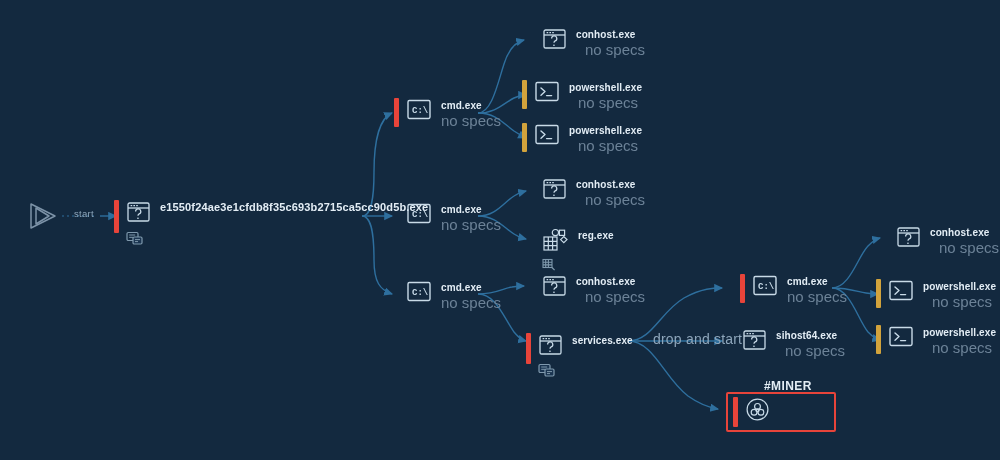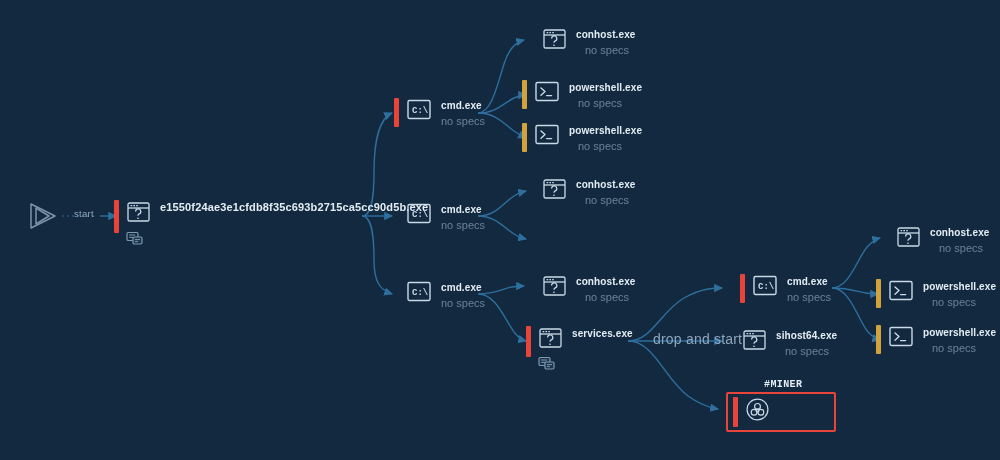--- a/index.html
+++ b/index.html
@@ -18,29 +18,28 @@
   .bar.red{background:#e8443a;}
   .bar.amber{background:#d2a33c;}
   .bar.hidden{background:transparent;}
   .icon{flex:0 0 auto;margin-right:9px;position:relative;}
   .labels{padding-top:1px;white-space:nowrap;}
   .plabel{
     color:#e3edf5;font-size:10px;font-weight:bold;
     letter-spacing:.1px;line-height:13px;
   }
   .plabel.root{font-size:11px;letter-spacing:.15px;}
-  .specs{color:#6c8297;font-size:11px;line-height:12px;padding-top:3px;padding-left:9px;}
+  .specs{color:#6c8297;font-size:15px;line-height:12px;padding-top:3px;padding-left:9px;}
   .specs.nopad{padding-left:0;}
 
   .badge{margin-top:2px;}
 
   .tag{
-    position:absolute;color:#e3edf5;font-size:10px;font-weight:bold;
+    position:absolute;color:#e3edf5;font-size:12px;font-weight:bold;
     letter-spacing:.4px;
-    font-family:Liberation Mono, monospace;
   }
   .edge-label{
     position:absolute;color:#8ea6bb;font-size:14px;letter-spacing:.2px;
   }
   .start-label{
     position:absolute;color:#8ea6bb;font-size:9.5px;letter-spacing:.3px;
   }
   .alert-box{
     position:absolute;border:2px solid #e8443a;border-radius:2px;
     box-sizing:border-box;
@@ -218,39 +217,61 @@
         <path d="M9.6,11.4 a2.6,2.6 0 1 1 3.6,2.5 c-0.9,0.4 -1.2,1 -1.2,1.8" stroke-width="1.25"></path>
         <path d="M11.9,18.2 h0.1" stroke-width="1.6" stroke-linecap="round"></path>
       </svg>
     </div>
     <div class="labels">
       <div class="plabel">conhost.exe</div>
       <div class="specs">no specs</div>
     </div>
   </div>
 
+  <div class="node" style="left:530px;top:228px;">
+    <div class="bar hidden" style="height:27px;"></div>
+    <div class="icon">
+      <svg width="27" height="25" viewBox="0 0 27 25" fill="none" stroke="#c9dbe8" stroke-width="1.2">
+        <rect x="2" y="9" width="13" height="13"></rect>
+        <path d="M2,13.3 h13 M2,17.6 h13 M6.3,9 v13 M10.6,9 v13"></path>
+        <circle cx="13.4" cy="4.6" r="3.1"></circle>
+        <rect x="17.4" y="2.2" width="5.2" height="5.2"></rect>
+        <path d="M18.6,11.6 l3.2,-3.1 l3.2,3.1 l-3.2,3.1 z"></path>
+      </svg>
+      <div class="badge" style="margin-top:1px;">
+        <svg width="16" height="14" viewBox="0 0 16 14" fill="none" stroke="#7f99ad" stroke-width="1.1">
+          <rect x="1" y="1.5" width="9" height="8"></rect>
+          <path d="M1,4.2 h9 M1,6.9 h9 M3.7,1.5 v8 M6.4,1.5 v8"></path>
+          <path d="M10,9.5 l2.6,2.6" stroke-width="1.3"></path>
+        </svg>
+      </div>
+    </div>
+    <div class="labels">
+      <div class="plabel">reg.exe</div>
+    </div>
+  </div>
 
   <div class="node" style="left:530px;top:274px;">
     <div class="bar hidden" style="height:27px;"></div>
     <div class="icon">
       <svg width="25" height="24" viewBox="0 0 25 24" fill="none" stroke="#c9dbe8" stroke-width="1.3">
         <rect x="2" y="3" width="21" height="18" rx="1.6"></rect>
         <path d="M2,8 L23,8"></path>
         <path d="M4.6,5.6 h1.6 M7.4,5.6 h1.6 M10.2,5.6 h1.6" stroke-width="1.1"></path>
         <path d="M9.6,11.4 a2.6,2.6 0 1 1 3.6,2.5 c-0.9,0.4 -1.2,1 -1.2,1.8" stroke-width="1.25"></path>
         <path d="M11.9,18.2 h0.1" stroke-width="1.6" stroke-linecap="round"></path>
       </svg>
     </div>
     <div class="labels">
       <div class="plabel">conhost.exe</div>
       <div class="specs">no specs</div>
     </div>
   </div>
 
-  <div class="node" style="left:526px;top:326px;">
+  <div class="node" style="left:526px;top:333px;">
     <div class="bar red" style="height:31px;"></div>
     <div class="icon">
       <svg width="25" height="24" viewBox="0 0 25 24" fill="none" stroke="#c9dbe8" stroke-width="1.3">
         <rect x="2" y="3" width="21" height="18" rx="1.6"></rect>
         <path d="M2,8 L23,8"></path>
         <path d="M4.6,5.6 h1.6 M7.4,5.6 h1.6 M10.2,5.6 h1.6" stroke-width="1.1"></path>
         <path d="M9.6,11.4 a2.6,2.6 0 1 1 3.6,2.5 c-0.9,0.4 -1.2,1 -1.2,1.8" stroke-width="1.25"></path>
         <path d="M11.9,18.2 h0.1" stroke-width="1.6" stroke-linecap="round"></path>
       </svg>
       <div class="badge" style="margin-top:2px;">

